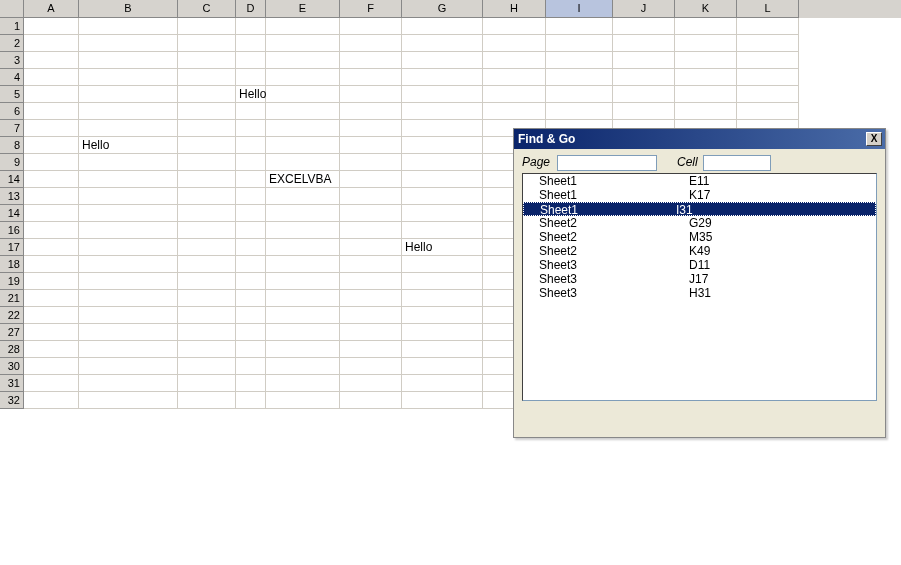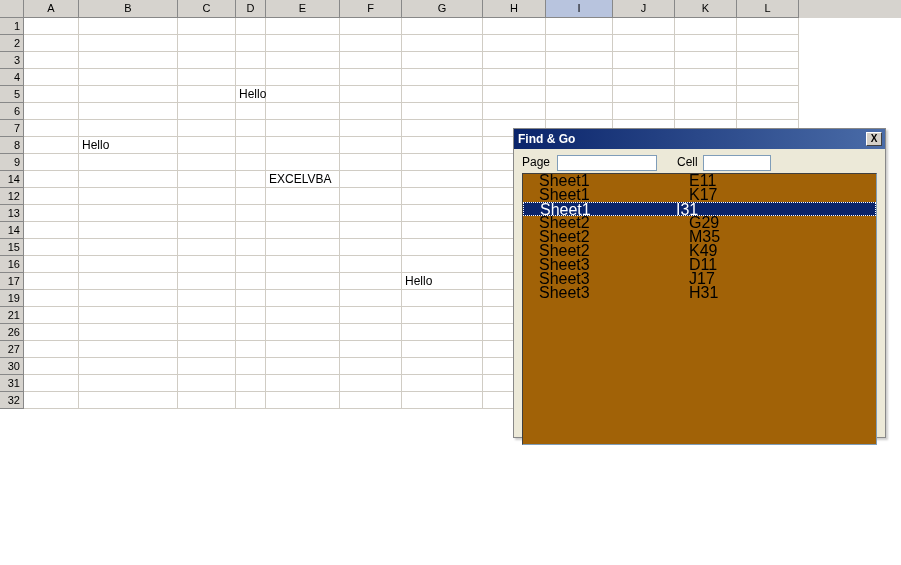--- a/index.html
+++ b/index.html
@@ -119,20 +119,21 @@
     height: 20px;
     line-height: 18px;
     padding-left: 4px;
     font-size: 12px;
     color: #000;
     margin-bottom: 6px;
   }
   .labels-row {
     display: flex;
     margin-bottom: 2px;
+    font-style: italic;
   }
   .label-page {
     width: 35px;
     font-size: 12px;
     color: #000;
   }
   .input-page {
     width: 100px;
     height: 16px;
     background: #fff;
@@ -144,27 +145,27 @@
     font-size: 12px;
     color: #000;
   }
   .input-cell {
     width: 68px;
     height: 16px;
     background: #fff;
     border: 1px solid #7f9db9;
   }
   .listbox {
-    background: #a16207;
+    background: #ffffff;
     border: 1px solid #7f9db9;
     border-top-color: #404040;
     border-left-color: #404040;
-    height: 272px;
+    height: 228px;
     overflow: hidden;
-    font-size: 16px;
+    font-size: 12px;
   }
   .list-row {
     display: flex;
     height: 14px;
     line-height: 14px;
     padding-left: 16px;
     color: #000;
   }
   .list-row.selected {
     background: #0a246a;
@@ -342,35 +343,20 @@
         <div class="cell" style="width: 74px;">EXCELVBA</div>
         <div class="cell" style="width: 62px;"></div>
         <div class="cell" style="width: 81px;"></div>
         <div class="cell" style="width: 63px;"></div>
         <div class="cell" style="width: 67px;"></div>
         <div class="cell" style="width: 62px;"></div>
         <div class="cell" style="width: 62px;"></div>
         <div class="cell" style="width: 62px;"></div>
       </div>
       <div class="row">
-        <div class="rownum">12</div>
-        <div class="cell" style="width: 55px;"></div>
-        <div class="cell" style="width: 99px;"></div>
-        <div class="cell" style="width: 58px;"></div>
-        <div class="cell" style="width: 30px;"></div>
-        <div class="cell" style="width: 74px;"></div>
-        <div class="cell" style="width: 62px;"></div>
-        <div class="cell" style="width: 81px;"></div>
-        <div class="cell" style="width: 63px;"></div>
-        <div class="cell" style="width: 67px;"></div>
-        <div class="cell" style="width: 62px;"></div>
-        <div class="cell" style="width: 62px;"></div>
-        <div class="cell" style="width: 62px;"></div>
-      </div>
-      <div class="row">
         <div class="rownum">13</div>
         <div class="cell" style="width: 55px;"></div>
         <div class="cell" style="width: 99px;"></div>
         <div class="cell" style="width: 58px;"></div>
         <div class="cell" style="width: 30px;"></div>
         <div class="cell" style="width: 74px;"></div>
         <div class="cell" style="width: 62px;"></div>
         <div class="cell" style="width: 81px;"></div>
         <div class="cell" style="width: 63px;"></div>
         <div class="cell" style="width: 67px;"></div>
@@ -387,35 +373,20 @@
         <div class="cell" style="width: 74px;"></div>
         <div class="cell" style="width: 62px;"></div>
         <div class="cell" style="width: 81px;"></div>
         <div class="cell" style="width: 63px;"></div>
         <div class="cell" style="width: 67px;"></div>
         <div class="cell" style="width: 62px;"></div>
         <div class="cell" style="width: 62px;"></div>
         <div class="cell" style="width: 62px;"></div>
       </div>
       <div class="row">
-        <div class="rownum">15</div>
-        <div class="cell" style="width: 55px;"></div>
-        <div class="cell" style="width: 99px;"></div>
-        <div class="cell" style="width: 58px;"></div>
-        <div class="cell" style="width: 30px;"></div>
-        <div class="cell" style="width: 74px;"></div>
-        <div class="cell" style="width: 62px;"></div>
-        <div class="cell" style="width: 81px;"></div>
-        <div class="cell" style="width: 63px;"></div>
-        <div class="cell" style="width: 67px;"></div>
-        <div class="cell" style="width: 62px;"></div>
-        <div class="cell" style="width: 62px;"></div>
-        <div class="cell" style="width: 62px;"></div>
-      </div>
-      <div class="row">
         <div class="rownum">16</div>
         <div class="cell" style="width: 55px;"></div>
         <div class="cell" style="width: 99px;"></div>
         <div class="cell" style="width: 58px;"></div>
         <div class="cell" style="width: 30px;"></div>
         <div class="cell" style="width: 74px;"></div>
         <div class="cell" style="width: 62px;"></div>
         <div class="cell" style="width: 81px;"></div>
         <div class="cell" style="width: 63px;"></div>
         <div class="cell" style="width: 67px;"></div>
@@ -432,20 +403,35 @@
         <div class="cell" style="width: 74px;"></div>
         <div class="cell" style="width: 62px;"></div>
         <div class="cell" style="width: 81px;">Hello</div>
         <div class="cell" style="width: 63px;"></div>
         <div class="cell" style="width: 67px;"></div>
         <div class="cell" style="width: 62px;"></div>
         <div class="cell" style="width: 62px;"></div>
         <div class="cell" style="width: 62px;"></div>
       </div>
       <div class="row">
+        <div class="rownum">18</div>
+        <div class="cell" style="width: 55px;"></div>
+        <div class="cell" style="width: 99px;"></div>
+        <div class="cell" style="width: 58px;"></div>
+        <div class="cell" style="width: 30px;"></div>
+        <div class="cell" style="width: 74px;"></div>
+        <div class="cell" style="width: 62px;"></div>
+        <div class="cell" style="width: 81px;"></div>
+        <div class="cell" style="width: 63px;"></div>
+        <div class="cell" style="width: 67px;"></div>
+        <div class="cell" style="width: 62px;"></div>
+        <div class="cell" style="width: 62px;"></div>
+        <div class="cell" style="width: 62px;"></div>
+      </div>
+      <div class="row">
         <div class="rownum">19</div>
         <div class="cell" style="width: 55px;"></div>
         <div class="cell" style="width: 99px;"></div>
         <div class="cell" style="width: 58px;"></div>
         <div class="cell" style="width: 30px;"></div>
         <div class="cell" style="width: 74px;"></div>
         <div class="cell" style="width: 62px;"></div>
         <div class="cell" style="width: 81px;"></div>
         <div class="cell" style="width: 63px;"></div>
         <div class="cell" style="width: 67px;"></div>
@@ -462,36 +448,51 @@
         <div class="cell" style="width: 74px;"></div>
         <div class="cell" style="width: 62px;"></div>
         <div class="cell" style="width: 81px;"></div>
         <div class="cell" style="width: 63px;"></div>
         <div class="cell" style="width: 67px;"></div>
         <div class="cell" style="width: 62px;"></div>
         <div class="cell" style="width: 62px;"></div>
         <div class="cell" style="width: 62px;"></div>
       </div>
       <div class="row">
-        <div class="rownum">26</div>
+        <div class="rownum">22</div>
         <div class="cell" style="width: 55px;"></div>
         <div class="cell" style="width: 99px;"></div>
         <div class="cell" style="width: 58px;"></div>
         <div class="cell" style="width: 30px;"></div>
         <div class="cell" style="width: 74px;"></div>
         <div class="cell" style="width: 62px;"></div>
         <div class="cell" style="width: 81px;"></div>
         <div class="cell" style="width: 63px;"></div>
         <div class="cell" style="width: 67px;"></div>
         <div class="cell" style="width: 62px;"></div>
         <div class="cell" style="width: 62px;"></div>
         <div class="cell" style="width: 62px;"></div>
       </div>
       <div class="row">
         <div class="rownum">27</div>
+        <div class="cell" style="width: 55px;"></div>
+        <div class="cell" style="width: 99px;"></div>
+        <div class="cell" style="width: 58px;"></div>
+        <div class="cell" style="width: 30px;"></div>
+        <div class="cell" style="width: 74px;"></div>
+        <div class="cell" style="width: 62px;"></div>
+        <div class="cell" style="width: 81px;"></div>
+        <div class="cell" style="width: 63px;"></div>
+        <div class="cell" style="width: 67px;"></div>
+        <div class="cell" style="width: 62px;"></div>
+        <div class="cell" style="width: 62px;"></div>
+        <div class="cell" style="width: 62px;"></div>
+      </div>
+      <div class="row">
+        <div class="rownum">28</div>
         <div class="cell" style="width: 55px;"></div>
         <div class="cell" style="width: 99px;"></div>
         <div class="cell" style="width: 58px;"></div>
         <div class="cell" style="width: 30px;"></div>
         <div class="cell" style="width: 74px;"></div>
         <div class="cell" style="width: 62px;"></div>
         <div class="cell" style="width: 81px;"></div>
         <div class="cell" style="width: 63px;"></div>
         <div class="cell" style="width: 67px;"></div>
         <div class="cell" style="width: 62px;"></div>

